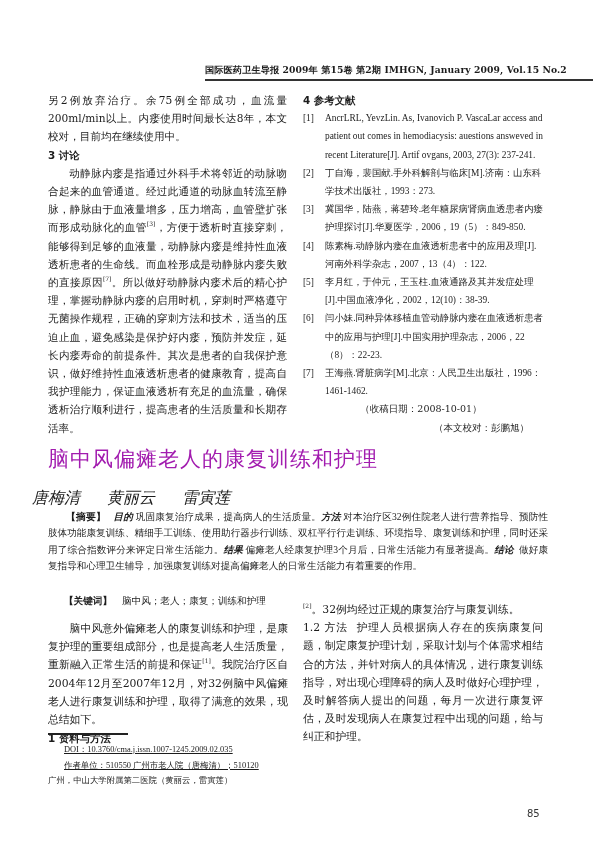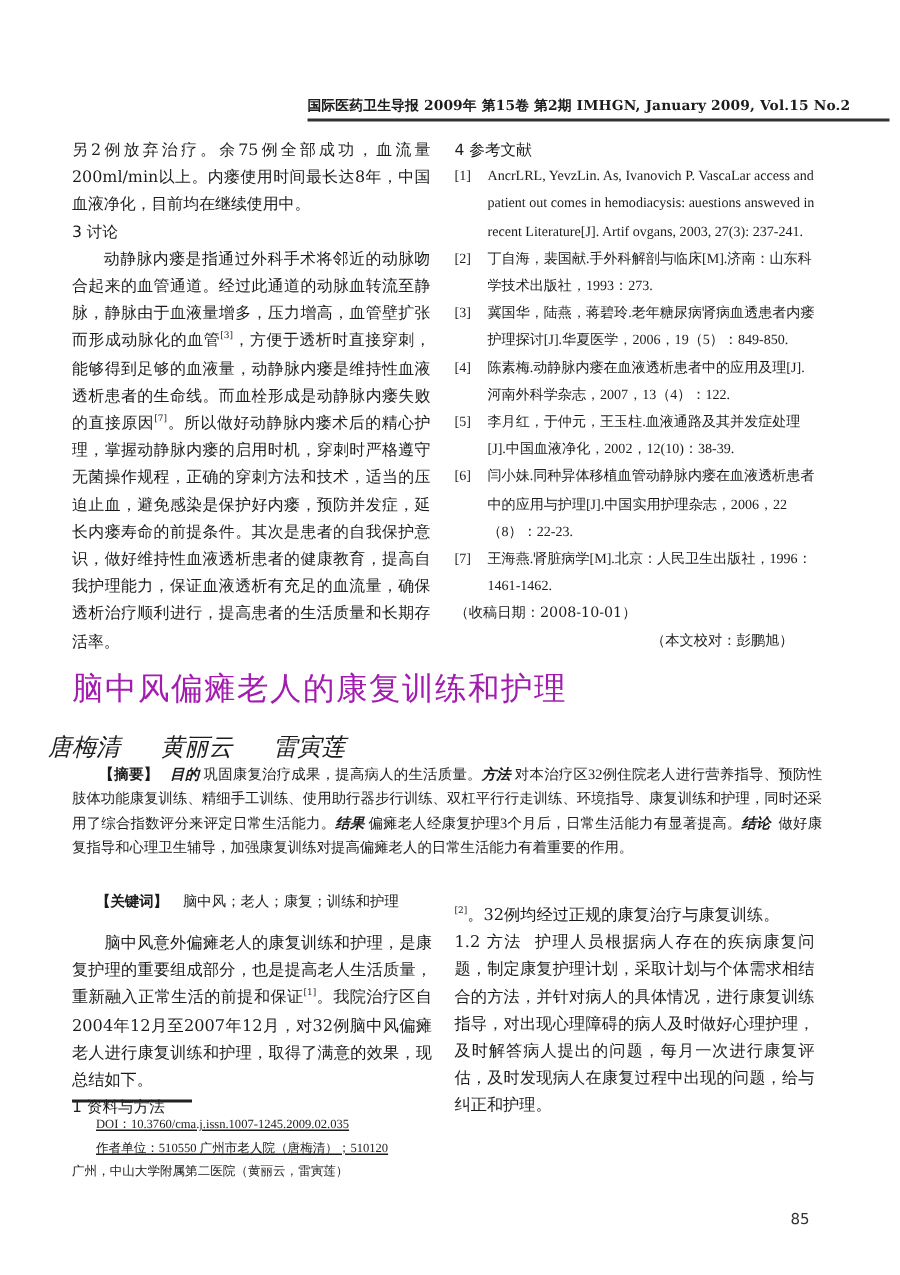--- a/index.html
+++ b/index.html
@@ -6,27 +6,27 @@
   html, body { width: 600px; height: 850px; background: #ffffff; overflow: hidden; }
   body { position: relative; font-family: "DejaVu Serif", "Liberation Serif", serif; color: #1c1c1c; }
 
   .header { position: absolute; left: 205px; top: 64px; width: 392px; font-size: 9.2px; font-weight: bold; white-space: nowrap; letter-spacing: 0.1px; }
   .header-rule { position: absolute; left: 205px; top: 79px; width: 388px; height: 2px; background: #333; }
 
   .col { position: absolute; font-size: 10.6px; line-height: 18.2px; text-align: justify; }
   .col-left-top { left: 48px; top: 91px; width: 239px; }
   .col-right-top { left: 303px; top: 91px; width: 240px; }
 
-  .sec-head { font-family: "DejaVu Sans", "Liberation Sans", sans-serif; font-weight: normal; font-size: 10.4px; }
+  .sec-head { font-family: "DejaVu Sans", "Liberation Sans", sans-serif; font-weight: bold; font-size: 10.4px; }
   .para { text-indent: 2em; }
   .ref-list { font-size: 9.4px; line-height: 18.2px; font-family: "Liberation Serif", "DejaVu Serif", serif; }
   .ref-item { padding-left: 22px; text-indent: -22px; text-align: left; }
   .ref-num { display: inline-block; width: 22px; text-indent: 0; }
 
-  .received { text-align: left; font-size: 9.5px; padding-right: 4px; }
+  .received { text-align: center; font-size: 9.5px; padding-right: 4px; }
   .proof { text-align: right; font-size: 9.5px; padding-right: 14px; }
 
   .title { position: absolute; left: 48px; top: 445px; font-family: Liberation Mono, monospace; font-size: 21px; letter-spacing: 1px; color: #a21caf; }
   .authors { position: absolute; left: 32px; top: 488px; font-size: 16px; font-style: italic; word-spacing: 10px; }
   .author { margin-right: 12px; }
 
   .abstract { position: absolute; left: 48px; top: 509px; width: 500px; font-size: 9.6px; line-height: 16.3px; font-family: "Liberation Serif", "DejaVu Serif", serif; text-align: justify; }
   .abstract .lbl { font-family: "DejaVu Sans", "Liberation Sans", sans-serif; font-weight: bold; font-size: 9.8px; }
   .abstract .key { font-weight: bold; font-style: italic; }
   .indent1 { padding-left: 18px; }
@@ -45,21 +45,21 @@
 
   sup { font-size: 6px; vertical-align: super; line-height: 0; }
 </style>
 </head>
 <body>
 
 <div class="header">国际医药卫生导报 2009年 第15卷 第2期  IMHGN, January 2009, Vol.15  No.2</div>
 <div class="header-rule"></div>
 
 <div class="col col-left-top">
-  <div>另2例放弃治疗。余75例全部成功，血流量200ml/min以上。内瘘使用时间最长达8年，中国血液净化，目前均在继续使用中。</div>
+  <div>另2例放弃治疗。余75例全部成功，血流量200ml/min以上。内瘘使用时间最长达8年，本文校对，目前均在继续使用中。</div>
   <div class="sec-head">3  讨论</div>
   <div class="para">
     <span>动静脉内瘘是指通过外科手术将邻近的动脉吻合起来的血管通道。经过此通道的动脉血转流至静脉，静脉由于血液量增多，压力增高，血管壁扩张而形成动脉化的血管</span><sup>[3]</sup><span>，方便于透析时直接穿刺，能够得到足够的血液量，动静脉内瘘是维持性血液透析患者的生命线。而血栓形成是动静脉内瘘失败的直接原因</span><sup>[7]</sup><span>。所以做好动静脉内瘘术后的精心护理，掌握动静脉内瘘的启用时机，穿刺时严格遵守无菌操作规程，正确的穿刺方法和技术，适当的压迫止血，避免感染是保护好内瘘，预防并发症，延长内瘘寿命的前提条件。其次是患者的自我保护意识，做好维持性血液透析患者的健康教育，提高自我护理能力，保证血液透析有充足的血流量，确保透析治疗顺利进行，提高患者的生活质量和长期存活率。</span>
   </div>
 </div>
 
 <div class="col col-right-top">
   <div class="sec-head">4  参考文献</div>
   <div class="ref-list">
     <div class="ref-item"><span class="ref-num">[1]</span><span>AncrLRL, YevzLin. As, Ivanovich P. VascaLar access and patient out comes in hemodiacysis: auestions answeved in recent Literature[J]. Artif ovgans, 2003, 27(3): 237-241.</span></div>

